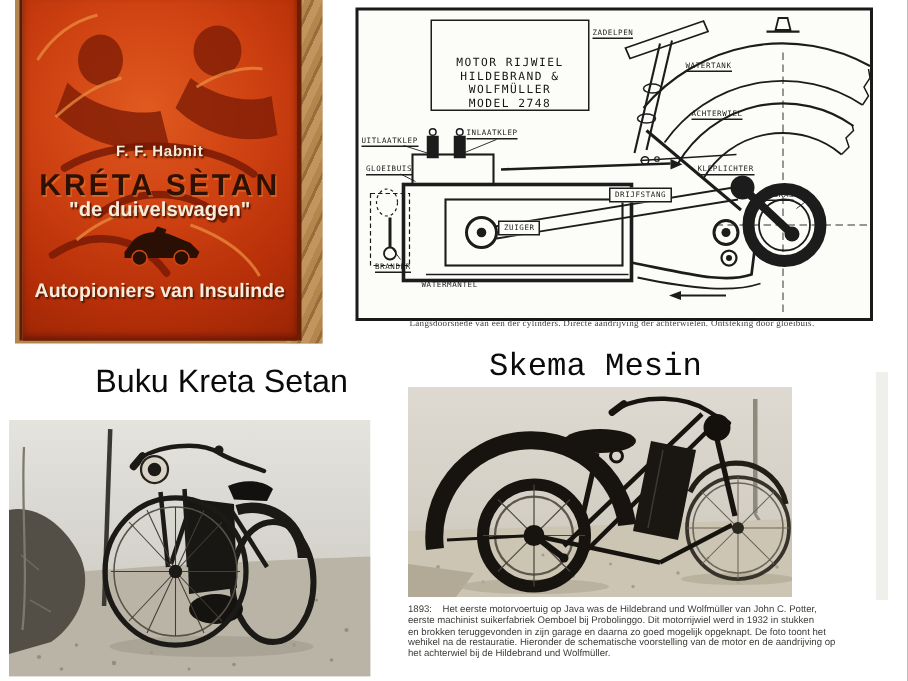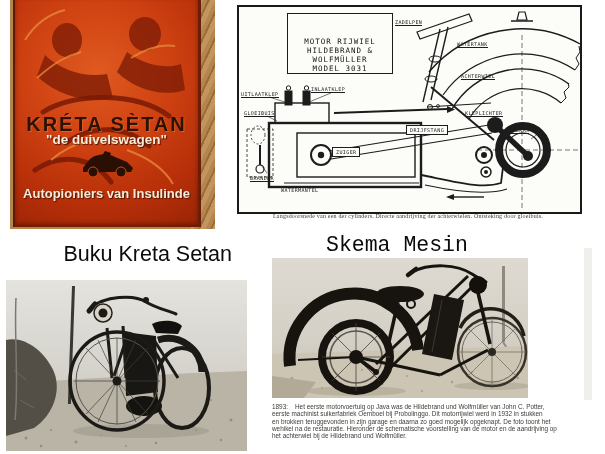--- a/index.html
+++ b/index.html
@@ -69,20 +69,21 @@
           <path d="M20,170 C50,150 80,160 96,182"></path>
         </g>
         <g stroke="#ea8c3e" stroke-width="2" opacity=".75" fill="none">
           <path d="M22,78 C40,62 52,56 66,52"></path>
           <path d="M116,58 C132,48 148,44 160,46"></path>
           <path d="M36,160 C60,140 84,136 104,144"></path>
           <path d="M112,150 C134,158 150,170 158,184"></path>
           <path d="M10,40 C20,24 34,14 50,10"></path>
         </g>
       </svg>
+      <div class="book-text bk-author">F. F. Habnit</div>
       <div class="book-text bk-title">KRÉTA SÈTAN</div>
       <div class="book-text bk-sub">"de duivelswagen"</div>
       <svg style="left:62px;top:150px" width="60" height="28" viewBox="0 0 60 28">
         <path d="M6,18 L12,10 C18,4 30,3 38,7 L50,12 L56,18 L54,22 L6,22 Z" fill="#2a1004"></path>
         <circle cx="16" cy="22" r="5" fill="#2a1004" stroke="#c94a16" stroke-width="1"></circle>
         <circle cx="44" cy="22" r="5" fill="#2a1004" stroke="#c94a16" stroke-width="1"></circle>
         <path d="M24,7 L28,1 L34,3 L32,8 Z" fill="#2a1004"></path>
       </svg>
       <div class="book-text bk-tag">Autopioniers van Insulinde</div>
     </div>
@@ -159,21 +160,21 @@
         <line x1="92" y1="86" x2="70" y2="95" stroke-width=".6"></line>
         <line x1="28" y1="109" x2="38" y2="114" stroke-width=".6"></line>
         <line x1="28" y1="166" x2="22" y2="158" stroke-width=".6"></line>
         <line x1="300" y1="126" x2="292" y2="132" stroke-width=".6"></line>
       </g>
     </svg>
     <div class="dtitle">
       <span>MOTOR RIJWIEL</span>
       <span>HILDEBRAND &amp;</span>
       <span>WOLFMÜLLER</span>
-      <span>MODEL 3031</span>
+      <span>MODEL 2748</span>
     </div>
     <span class="dlabel" style="left:2px;top:84px">UITLAATKLEP</span>
     <span class="dlabel" style="left:72px;top:79px">INLAATKLEP</span>
     <span class="dlabel" style="left:5px;top:103px">GLOEIBUIS</span>
     <span class="dlabel" style="left:11px;top:168px">BRANDER</span>
     <span class="dlabel nobd" style="left:42px;top:180px">WATERMANTEL</span>
     <span class="dlabel boxed" style="left:93px;top:140px">ZUIGER</span>
     <span class="dlabel boxed" style="left:167px;top:118px">DRIJFSTANG</span>
     <span class="dlabel" style="left:156px;top:12px">ZADELPEN</span>
     <span class="dlabel" style="left:218px;top:34px">WATERTANK</span>

